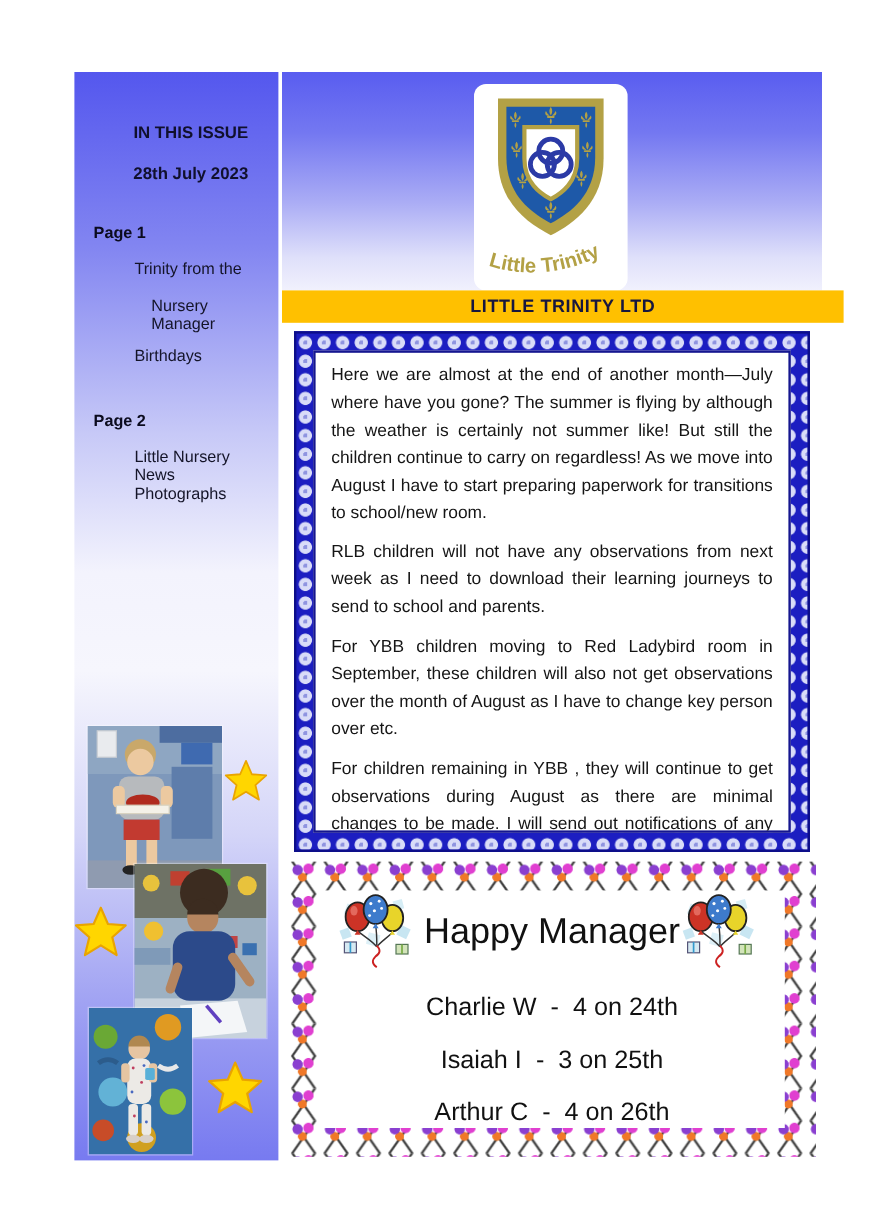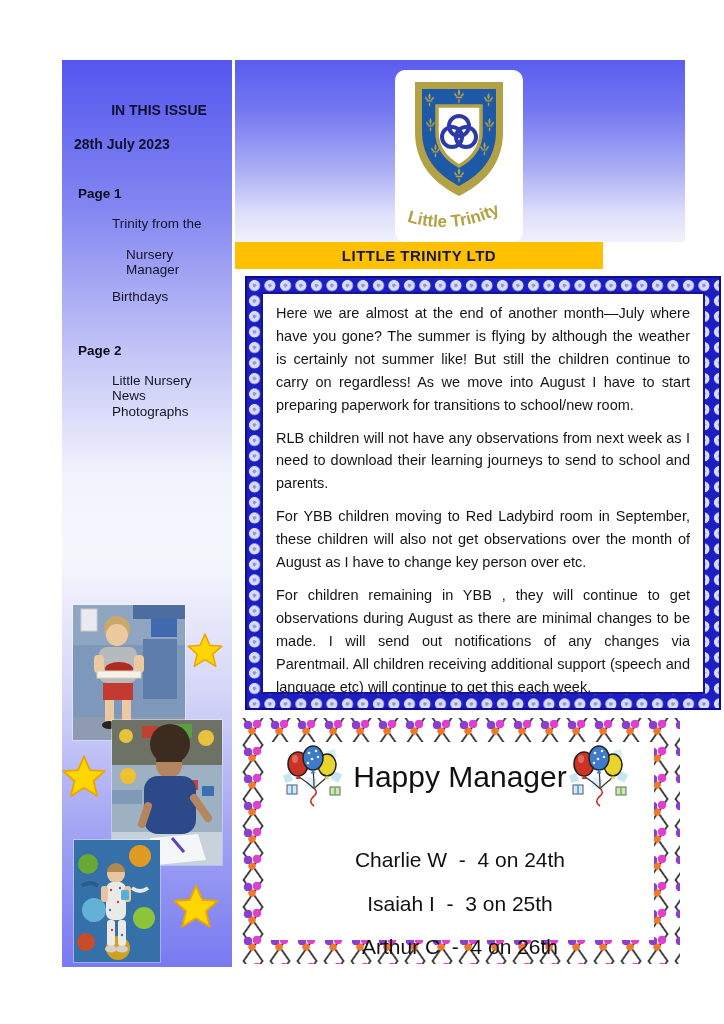--- a/index.html
+++ b/index.html
@@ -5,39 +5,39 @@
   html,body{margin:0;padding:0;background:#ffffff;}
   .page{position:relative;width:724px;height:1024px;background:#ffffff;
         font-family:"Liberation Sans",sans-serif;overflow:hidden;}
 
   
   .sidebar{position:absolute;left:62px;top:60px;width:170px;height:907px;
     background:linear-gradient(180deg,#5457ee 0%,#8285f1 16%,#c6c8f7 33%,
                #f3f3fd 46%,#f6f6fd 55%,#d4d5f8 70%,#a2a4f3 85%,#777af0 100%);}
   .s-txt{position:absolute;color:#10102d;white-space:pre-wrap;margin-left:12px;}
   .s-head{top:42px;left:0;width:170px;text-align:center;font-weight:bold;font-size:14px;}
-  .s-date{top:76px;left:0;width:170px;font-weight:bold;font-size:14px;}
+  .s-date{top:76px;left:0;width:170px;text-align:center;font-weight:bold;font-size:14px;}
   .s-page{left:4px;font-weight:bold;font-size:13.5px;color:#0b0b1e;text-align:right;}
   .s-item{left:38px;font-size:13.5px;color:#141428;}
 
   .photo{position:absolute;box-shadow:0 0 0 1px rgba(255,255,255,.35);}
   .star{position:absolute;}
 
   
   .header{position:absolute;left:235px;top:60px;width:450px;height:182px;
     background:linear-gradient(180deg,#595df0 0%,#7478f1 28%,#abadf5 60%,
                #dfe0fa 85%,#f1f1fd 100%);}
   .logo-card{position:absolute;left:160px;top:10px;width:128px;height:172px;
     background:#ffffff;border-radius:10px;}
-  .banner{position:absolute;left:235px;top:242px;width:368px;height:27px;
+  .banner{position:absolute;left:235px;top:242px;width:468px;height:27px;
     background:#ffc000;color:#17173f;font-weight:bold;font-size:15px;
     text-align:center;line-height:27px;letter-spacing:.5px;}
 
   
-  .msgbox{position:absolute;left:245px;top:276px;width:476px;height:434px;
+  .msgbox{position:absolute;left:245px;top:276px;width:430px;height:434px;
     box-sizing:border-box;border:2px solid #0d0e8a;padding:14px;
     background-color:#1c1ec1;
     background-image:radial-gradient(circle at 7.5px 7.5px,
       #8f94e0 0 1.8px,#d9dcf8 1.8px 5.2px,rgba(0,0,0,0) 5.8px);
     background-size:15.5px 15.5px;}
   .msg-inner{width:100%;height:100%;box-sizing:border-box;background:#ffffff;
     border:2px solid #15168f;padding:8px 13px 6px;overflow:hidden;}
   .msg-inner p{margin:0 0 10px;font-size:14.5px;line-height:1.58;
     text-align:justify;color:#151515;}
   .msg-inner p:last-child{margin-bottom:0;}
@@ -49,21 +49,21 @@
       radial-gradient(circle at 8px 7px,#8a3fd0 0 4px,rgba(0,0,0,0) 4.6px),
       radial-gradient(circle at 17px 6px,#e03fd0 0 4px,rgba(0,0,0,0) 4.6px),
       radial-gradient(circle at 12px 13px,#f07828 0 3.4px,rgba(0,0,0,0) 4px),
       linear-gradient(55deg,rgba(0,0,0,0) 45%,#3c3c3c 48% 50%,rgba(0,0,0,0) 53%),
       linear-gradient(125deg,rgba(0,0,0,0) 45%,#3c3c3c 48% 50%,rgba(0,0,0,0) 53%);
     background-size:27px 27px;}
   .bday-inner{position:relative;width:100%;height:100%;background:#ffffff;}
   .bday-heading{position:absolute;top:18px;left:0;width:100%;text-align:center;
     font-size:30px;color:#111111;}
   .bday-entry{position:absolute;left:0;width:100%;text-align:center;
-    font-size:21px;color:#111111;white-space:pre-wrap;margin-top:20px;}
+    font-size:21px;color:#111111;white-space:pre-wrap;}
   .e0{top:86px}.e1{top:130px}.e2{top:173px}
   .balloons{position:absolute;top:2px;width:64px;height:64px;}
   .balloons.l{left:16px}.balloons.r{right:22px}
 </style>
 </head>
 <body>
 
 <div class="page">
 
   <svg width="0" height="0" style="position:absolute">

